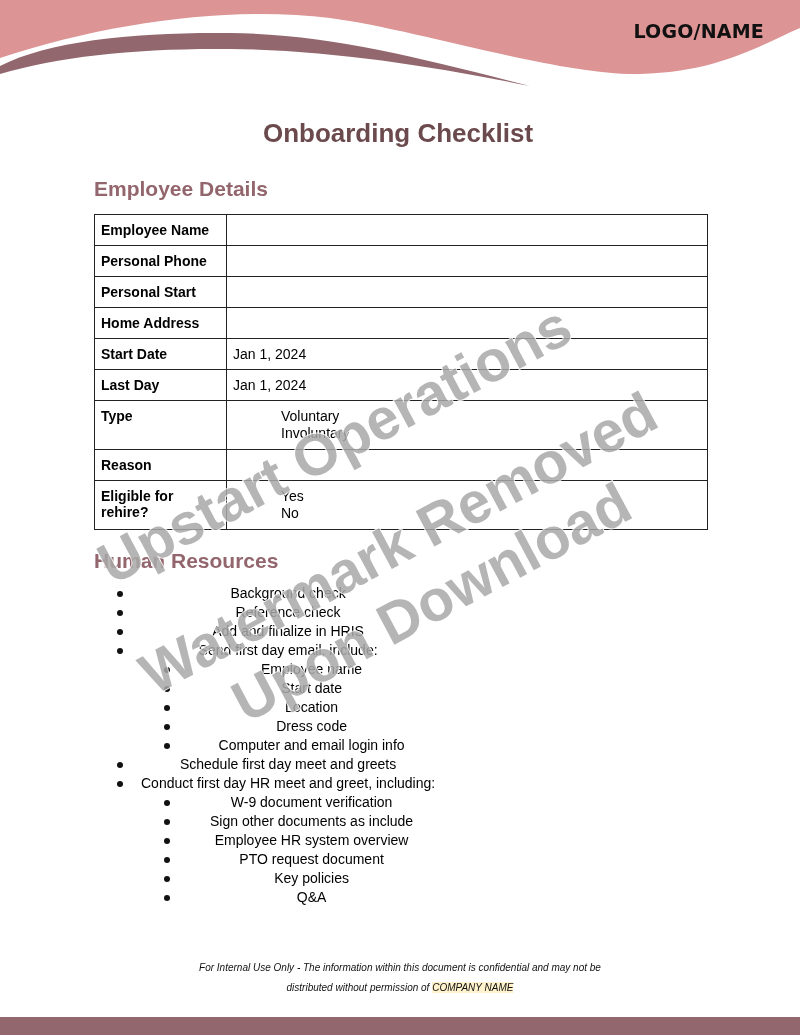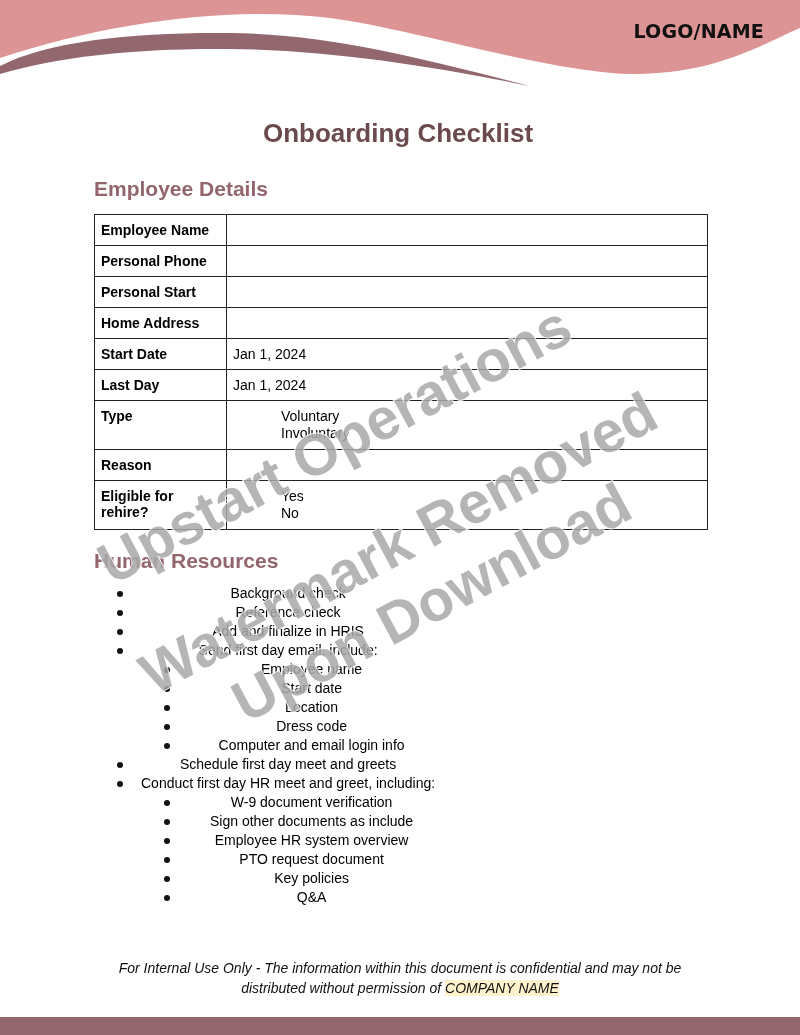--- a/index.html
+++ b/index.html
@@ -46,21 +46,21 @@
   ul.hr-list li { position: relative; padding-left: 47px; }
   ul.hr-list li.sub { padding-left: 94px; }
   ul.hr-list li .dot {
     position: absolute; left: 23px; top: 7px; width: 6px; height: 6px;
     border-radius: 50%; background: #111;
   }
   ul.hr-list li.sub .dot { left: 70px; }
 
   .footer-note {
     position: absolute; top: 958px; left: 0; width: 800px; text-align: center;
-    font-size: 14px; font-style: italic; line-height: 20px; color: #111;
+    font-size: 10px; font-style: italic; line-height: 20px; color: #111;
   }
   .highlight { background: #fff2cc; text-align: right; }
   .footer-bar {
     position: absolute; left: 0; bottom: 0; width: 800px; height: 18px;
     background: #93676e;
   }
 
   .watermark {
     position: absolute; left: 0; top: 0; width: 800px; height: 1035px;
     pointer-events: none;

